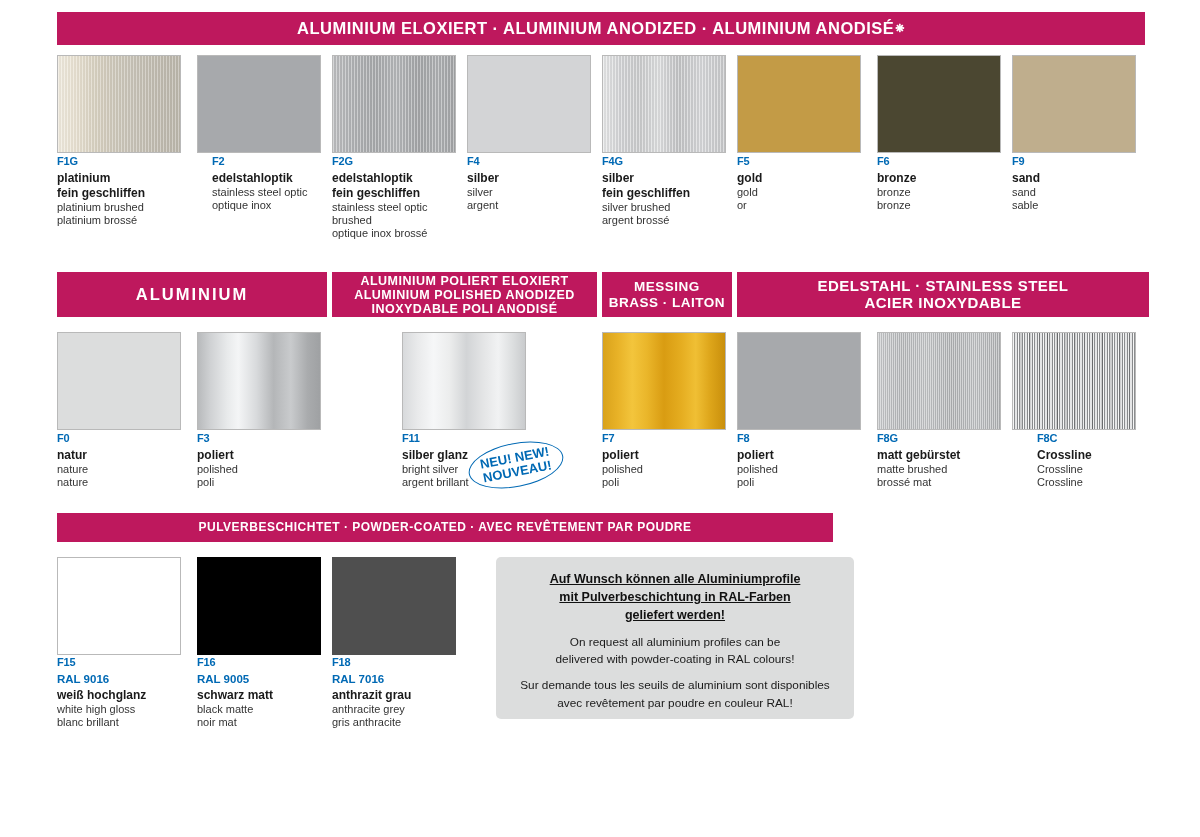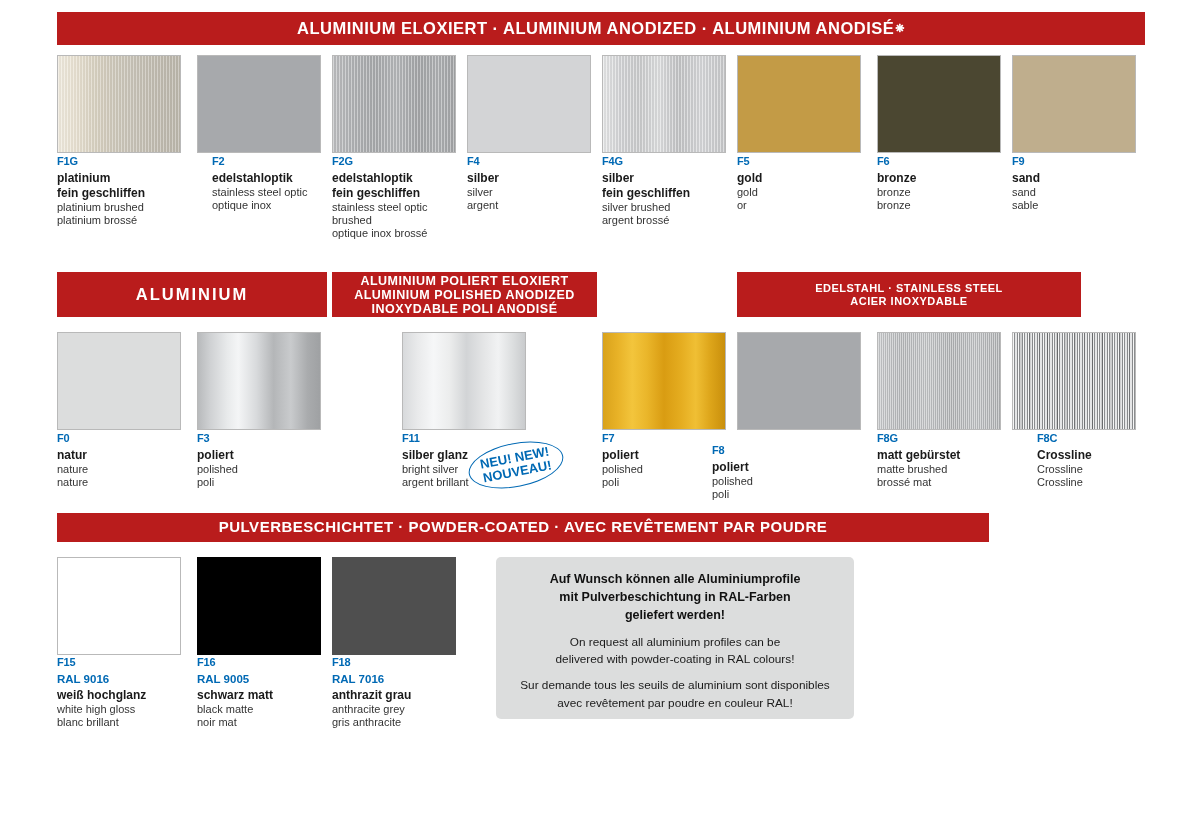--- a/index.html
+++ b/index.html
@@ -9,36 +9,36 @@
     height: 837px;
     background: #ffffff;
     font-family: "Liberation Sans", sans-serif;
     color: #1a1a1a;
     overflow: hidden;
   }
   .page { position: relative; width: 1200px; height: 837px; }
 
   
   .bar {
-    background: #b91c1c;
+    background: #be185d;
     color: #ffffff;
     font-weight: bold;
     text-align: center;
     letter-spacing: 0.5px;
     display: flex;
     align-items: center;
     justify-content: center;
     line-height: 1.12;
   }
   .bar-1 { position: absolute; left: 57px; top: 12px; width: 1088px; height: 33px; font-size: 16.5px; }
   .bar-alu { position: absolute; left: 57px; top: 272px; width: 270px; height: 45px; font-size: 16.5px; letter-spacing: 2px; }
   .bar-polished { position: absolute; left: 332px; top: 272px; width: 265px; height: 45px; font-size: 12.5px; }
   .bar-brass { position: absolute; left: 602px; top: 272px; width: 130px; height: 45px; font-size: 13.5px; }
-  .bar-inox { position: absolute; left: 737px; top: 272px; width: 344px; height: 45px; font-size: 11px; }
-  .bar-powder { position: absolute; left: 57px; top: 513px; width: 932px; height: 29px; font-size: 15px; }
+  .bar-inox { position: absolute; left: 737px; top: 272px; width: 412px; height: 45px; font-size: 15px; }
+  .bar-powder { position: absolute; left: 57px; top: 513px; width: 776px; height: 29px; font-size: 12px; }
 
   .asterisk { font-size: 11px; vertical-align: super; margin-left: 1px; }
 
   
   .swatch {
     position: absolute;
     width: 124px;
     height: 98px;
     border: 1px solid #b9b9b9;
   }
@@ -110,20 +110,21 @@
     border-radius: 5px;
     padding: 14px 18px 10px 18px;
     text-align: center;
   }
   .info-box .strong {
     font-weight: bold;
     font-size: 12.5px;
     line-height: 1.42;
     color: #111;
     margin-bottom: 10px;
+    text-decoration: underline;
   }
   .info-box .line {
     font-size: 11.8px;
     line-height: 1.45;
     color: #1a1a1a;
   }
   .info-box .gap { height: 9px; }
 
   
   .tex-f1g {
@@ -300,20 +301,26 @@
   </div>
 
   <div class="bar bar-polished">
     <div>
       <div>ALUMINIUM POLIERT ELOXIERT</div>
       <div>ALUMINIUM POLISHED ANODIZED</div>
       <div>INOXYDABLE POLI ANODISÉ</div>
     </div>
   </div>
 
+  <div class="bar bar-brass">
+    <div>
+      <div>MESSING</div>
+      <div>BRASS · LAITON</div>
+    </div>
+  </div>
 
   <div class="bar bar-inox">
     <div>
       <div>EDELSTAHL · STAINLESS STEEL</div>
       <div>ACIER INOXYDABLE</div>
     </div>
   </div>
 
   <div class="swatch tex-f0" style="left:57px;  top:332px;"></div>
   <div class="swatch tex-f3" style="left:197px; top:332px;"></div>
@@ -350,21 +357,21 @@
     <span>NOUVEAU!</span>
   </div>
 
   <div class="label" style="left:602px; top:432px;">
     <div class="code">F7</div>
     <div class="de">poliert</div>
     <div class="en">polished</div>
     <div class="fr">poli</div>
   </div>
 
-  <div class="label" style="left:712px; top:432px;margin-top:12px;">
+  <div class="label" style="left:737px; top:432px;">
     <div class="code">F8</div>
     <div class="de">poliert</div>
     <div class="en">polished</div>
     <div class="fr">poli</div>
   </div>
 
   <div class="label" style="left:877px; top:432px;">
     <div class="code">F8G</div>
     <div class="de">matt gebürstet</div>
     <div class="en">matte brushed</div>

